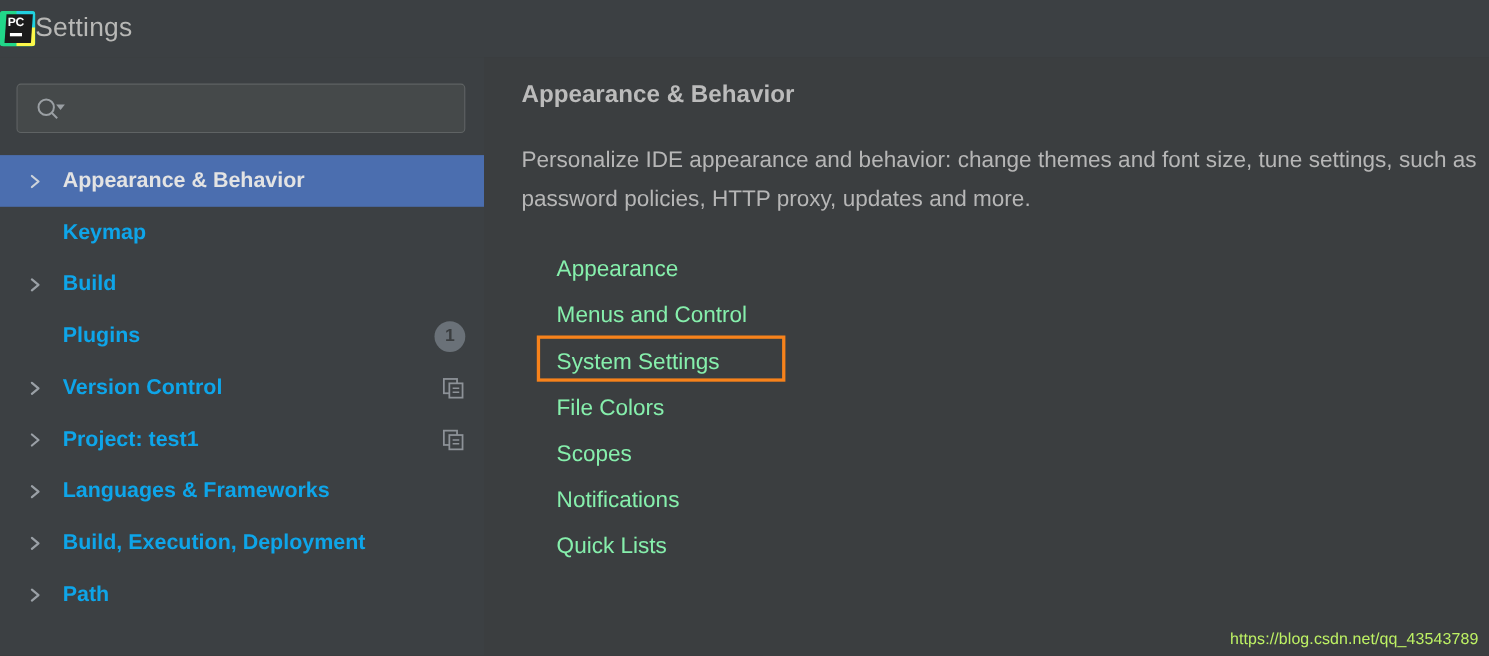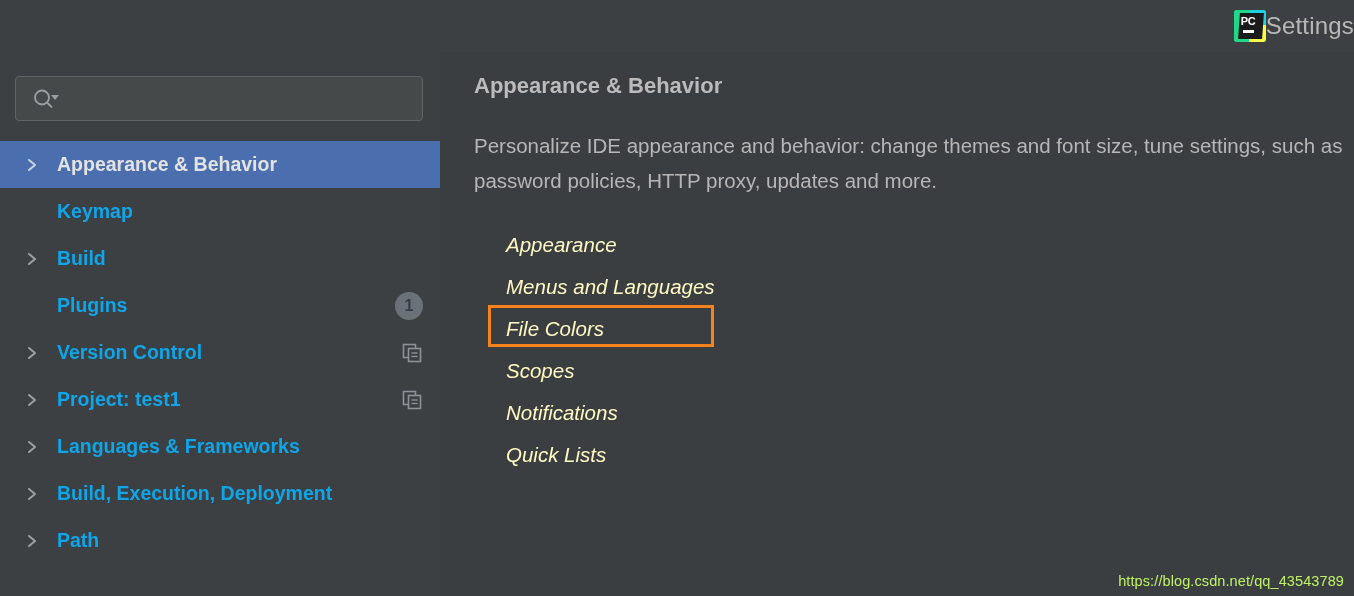--- a/index.html
+++ b/index.html
@@ -22,21 +22,20 @@
 
   
   .titlebar {
     position: absolute;
     left: 0; top: 0;
     width: 1354px; height: 52px;
     background: #3c4043;
     display: flex;
     align-items: center;
     padding-left: 0;
-    justify-content: flex-end;
   }
 
   .pc-logo {
     position: relative;
     width: 32px; height: 32px;
     flex: 0 0 32px;
     border-radius: 3px;
     overflow: hidden;
     background: #21d789;
   }
@@ -191,24 +190,23 @@
     left: 66px; top: 172px;
     width: 400px;
   }
   .link-row {
     height: 42px;
     display: flex;
     align-items: center;
   }
   .link {
     font-size: 20.5px;
-    color: #fef9c3;
+    color: #86efac;
     white-space: nowrap;
     cursor: pointer;
-    font-style: italic;
   }
 
   
   .annot {
     position: absolute;
     left: 488px; top: 305px;
     width: 226px; height: 42px;
     border: 3px solid #f7821b;
     pointer-events: none;
   }
@@ -361,21 +359,24 @@
 
     <div class="main-title">Appearance &amp; Behavior</div>
 
     <div class="main-desc">Personalize IDE appearance and behavior: change themes and font size, tune settings, such as password policies, HTTP proxy, updates and more.</div>
 
     <div class="links">
       <div class="link-row">
         <span class="link">Appearance</span>
       </div>
       <div class="link-row">
-        <span class="link">Menus and Languages</span>
+        <span class="link">Menus and Control</span>
+      </div>
+      <div class="link-row">
+        <span class="link">System Settings</span>
       </div>
       <div class="link-row">
         <span class="link">File Colors</span>
       </div>
       <div class="link-row">
         <span class="link">Scopes</span>
       </div>
       <div class="link-row">
         <span class="link">Notifications</span>
       </div>

